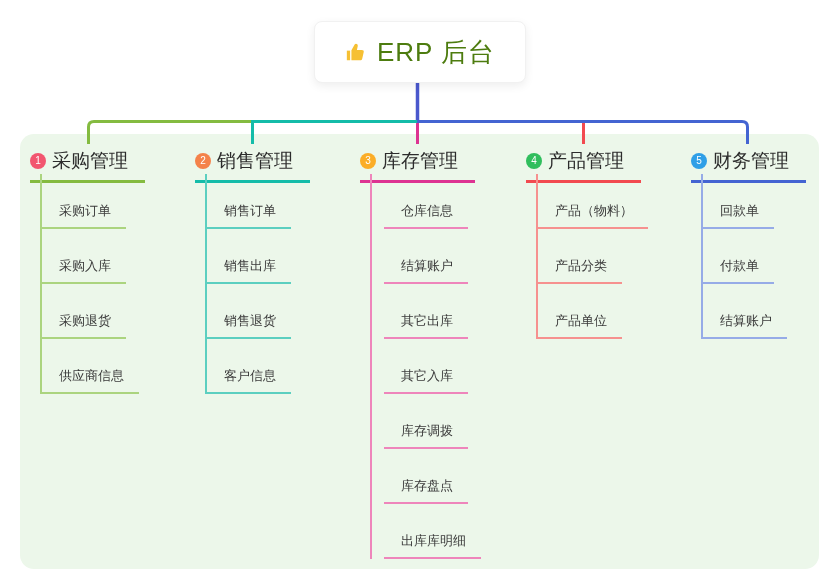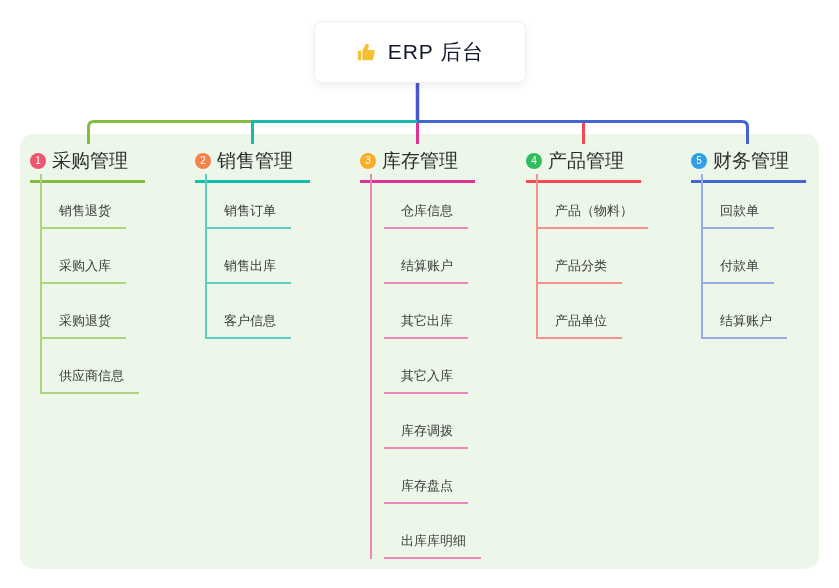--- a/index.html
+++ b/index.html
@@ -14,21 +14,21 @@
 
   
   .root-card {
     position:absolute; left:314px; top:21px; width:212px; height:62px;
     background:#ffffff; border:1px solid #f1f1f1; border-radius:8px;
     box-shadow:0 3px 10px rgba(0,0,0,0.07);
     display:flex; align-items:center; justify-content:center; gap:10px;
     cursor:pointer; z-index:3;
   }
   .root-card .root-label {
-    font-size:21px; color:#0f172a; letter-spacing:1px;
+    font-size:26px; color:#4d7c0f; letter-spacing:1px;
   }
   .root-card svg { display:block; }
 
   
   .connectors {
     position:absolute; left:0; top:0; width:839px; height:170px;
     pointer-events:none; z-index:2;
   }
 
   
@@ -105,21 +105,21 @@
     <span class="root-label">ERP 后台</span>
   </div>
 
   <div class="branch b0" style="--c: #84bb40; --cl: #abd47f; --badge: #f2566f;">
     <div class="branch-header">
       <span class="badge">1</span>
       <span class="branch-label">采购管理</span>
     </div>
     <div class="children">
       <div class="child-row">
-          <span class="child-label">销售退货</span>
+          <span class="child-label">采购订单</span>
         </div>
       <div class="child-row">
           <span class="child-label">采购入库</span>
         </div>
       <div class="child-row">
           <span class="child-label">采购退货</span>
         </div>
       <div class="child-row">
           <span class="child-label">供应商信息</span>
         </div>
@@ -132,20 +132,23 @@
       <span class="branch-label">销售管理</span>
     </div>
     <div class="children">
       <div class="child-row">
           <span class="child-label">销售订单</span>
         </div>
       <div class="child-row">
           <span class="child-label">销售出库</span>
         </div>
       <div class="child-row">
+          <span class="child-label">销售退货</span>
+        </div>
+      <div class="child-row">
           <span class="child-label">客户信息</span>
         </div>
     </div>
   </div>
 
   <div class="branch b2" style="--c: #dd3392; --cl: #ee85bb; --badge: #fbad27;">
     <div class="branch-header">
       <span class="badge">3</span>
       <span class="branch-label">库存管理</span>
     </div>

